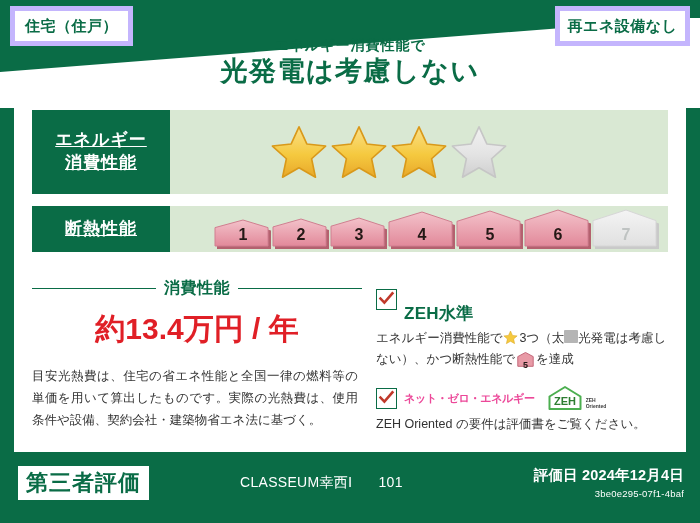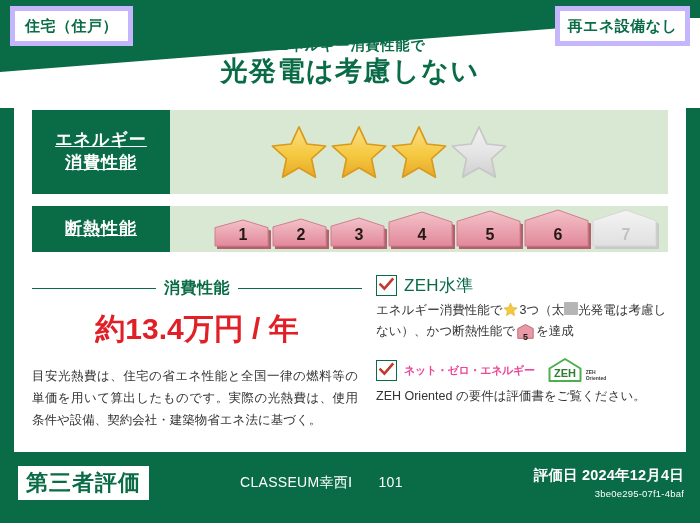--- a/index.html
+++ b/index.html
@@ -73,21 +73,21 @@
     text-align:justify;padding-right:4px;
   }
 
   .zeh-block{margin-bottom:12px;}
   .zeh-head{display:flex;align-items:center;gap:7px;}
   .chk{
     width:19px;height:19px;border:1.5px solid #0a6c46;background:#fff;
     position:relative;flex:0 0 auto;
   }
   .chk svg{position:absolute;left:1px;top:0px;}
-  .zeh-title{color:#0a6c46;font-weight:normal;font-size:17px;letter-spacing:.3px;}
+  .zeh-title{color:#0a6c46;font-weight:bold;font-size:17px;letter-spacing:.3px;margin-top:28px;}
   .zeh-title-sp{color:#ec4899;font-weight:bold;font-size:11px;letter-spacing:-.3px;}
   .zeh-desc{color:#333;font-size:12.5px;line-height:1.65;margin-top:3px;}
   .inline-star{vertical-align:-3px;margin:0 1px;}
   .inline-house{vertical-align:-4px;margin:0 2px;position:relative;display:inline-block;}
   .inline-house .n{position:absolute;left:0;right:0;bottom:0px;text-align:center;font-size:9px;font-weight:bold;color:#231815;}
   .blur-char{
     display:inline-block;background:#b5b5b5;color:transparent;width:14px;height:13px;
     vertical-align:-2px;border-radius:1px;
   }
   .zehlogo{display:inline-flex;align-items:flex-end;gap:2px;vertical-align:-6px;margin-left:4px;}

